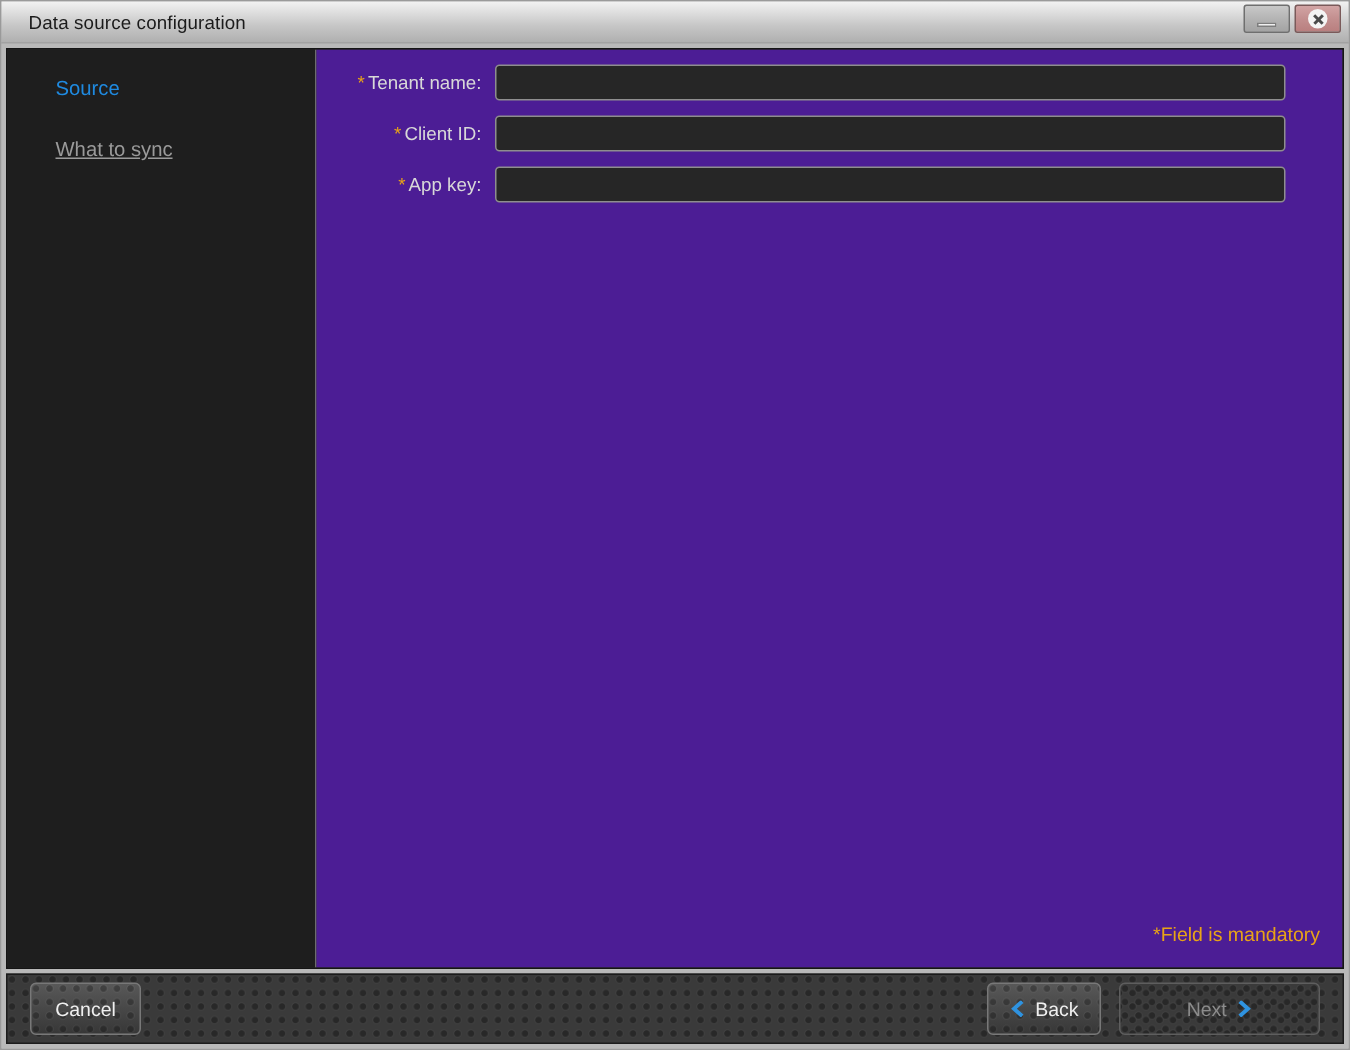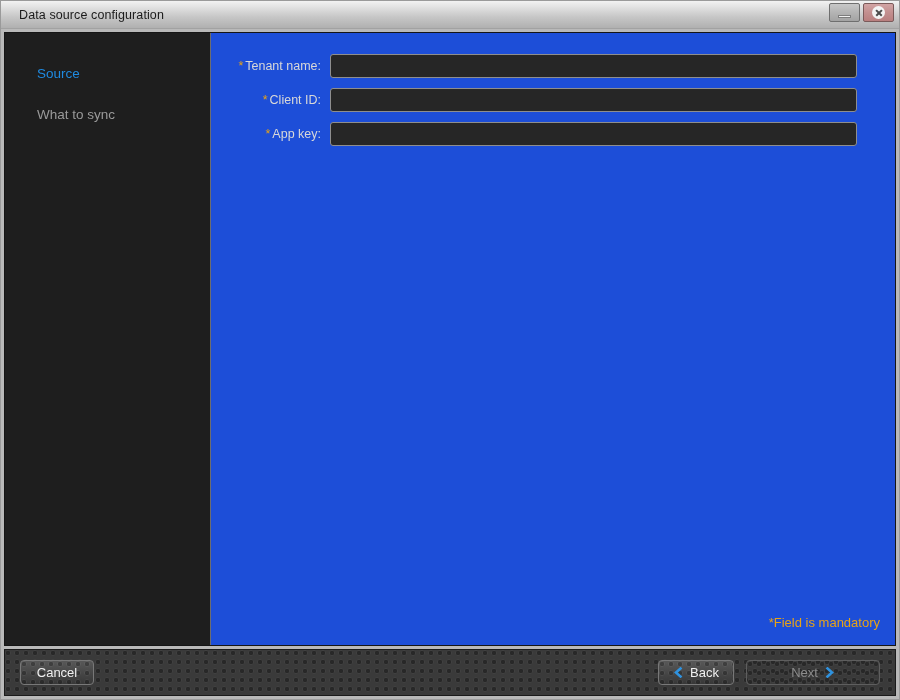--- a/index.html
+++ b/index.html
@@ -110,35 +110,35 @@
     box-sizing: border-box;
     overflow: hidden;
   }
 
   
   .sidebar {
     width: 206px;
     flex: 0 0 206px;
     background: #1e1e1e;
     border-right: 1px solid #6d6d6d;
-    padding-top: 24px;
+    padding-top: 9px;
     box-sizing: border-box;
     position: relative;
   }
   .nav-item {
     height: 33px;
     display: flex;
     align-items: center;
     padding-left: 32px;
     font-size: 13.5px;
     position: relative;
     white-space: nowrap;
   }
   .nav-item.link   { color: #1f8ae0; }
-  .nav-item.muted  { color: #9a9a9a; }
+  .nav-item.muted  { color: #9a9a9a; text-decoration: underline; }
   .nav-item.active {
     color: #ffffff;
     font-weight: bold;
     font-size: 14.5px;
   }
   .nav-item.active .pill {
     position: absolute;
     left: 0;
     top: 1px;
     width: 230px;
@@ -157,23 +157,23 @@
   }
   .nav-item.active .lbl {
     position: relative;
     z-index: 1;
   }
   .nav-gap { height: 4px; }
 
   
   .main {
     flex: 1 1 auto;
-    background: #1d4ed8;
-    position: relative;
-    padding-top: 21px;
+    background: #4c1d95;
+    position: relative;
+    padding-top: 10px;
     box-sizing: border-box;
   }
   .form-row {
     display: flex;
     align-items: center;
     margin-bottom: 10px;
   }
   .form-label {
     width: 119px;
     flex: 0 0 119px;
@@ -229,21 +229,21 @@
     padding: 0 15px;
     position: relative;
   }
   .footer-right {
     margin-left: auto;
     display: flex;
     gap: 12px;
     align-items: center;
   }
   .btn {
-    height: 25px;
+    height: 35px;
     min-width: 74px;
     padding: 0 14px;
     box-sizing: border-box;
     border-radius: 4px;
     font-size: 13px;
     color: #f0f0f0;
     display: inline-flex;
     align-items: center;
     justify-content: center;
     gap: 6px;

